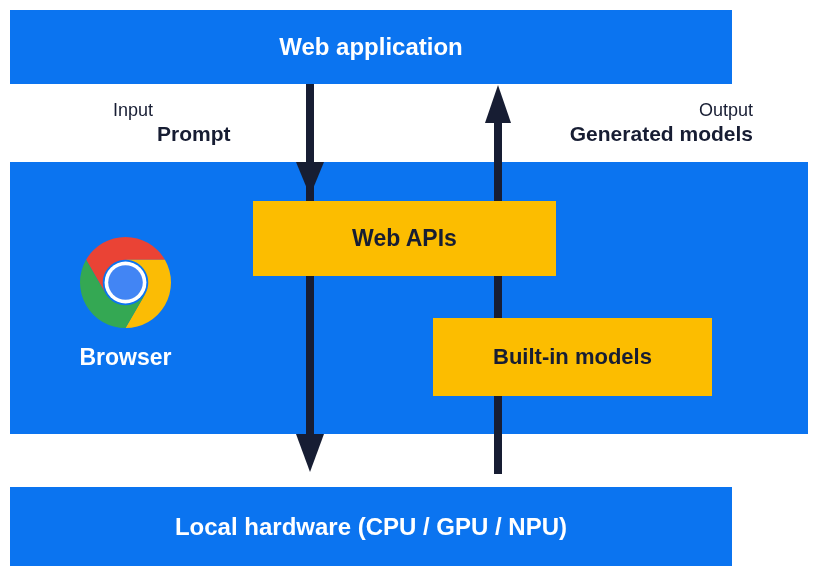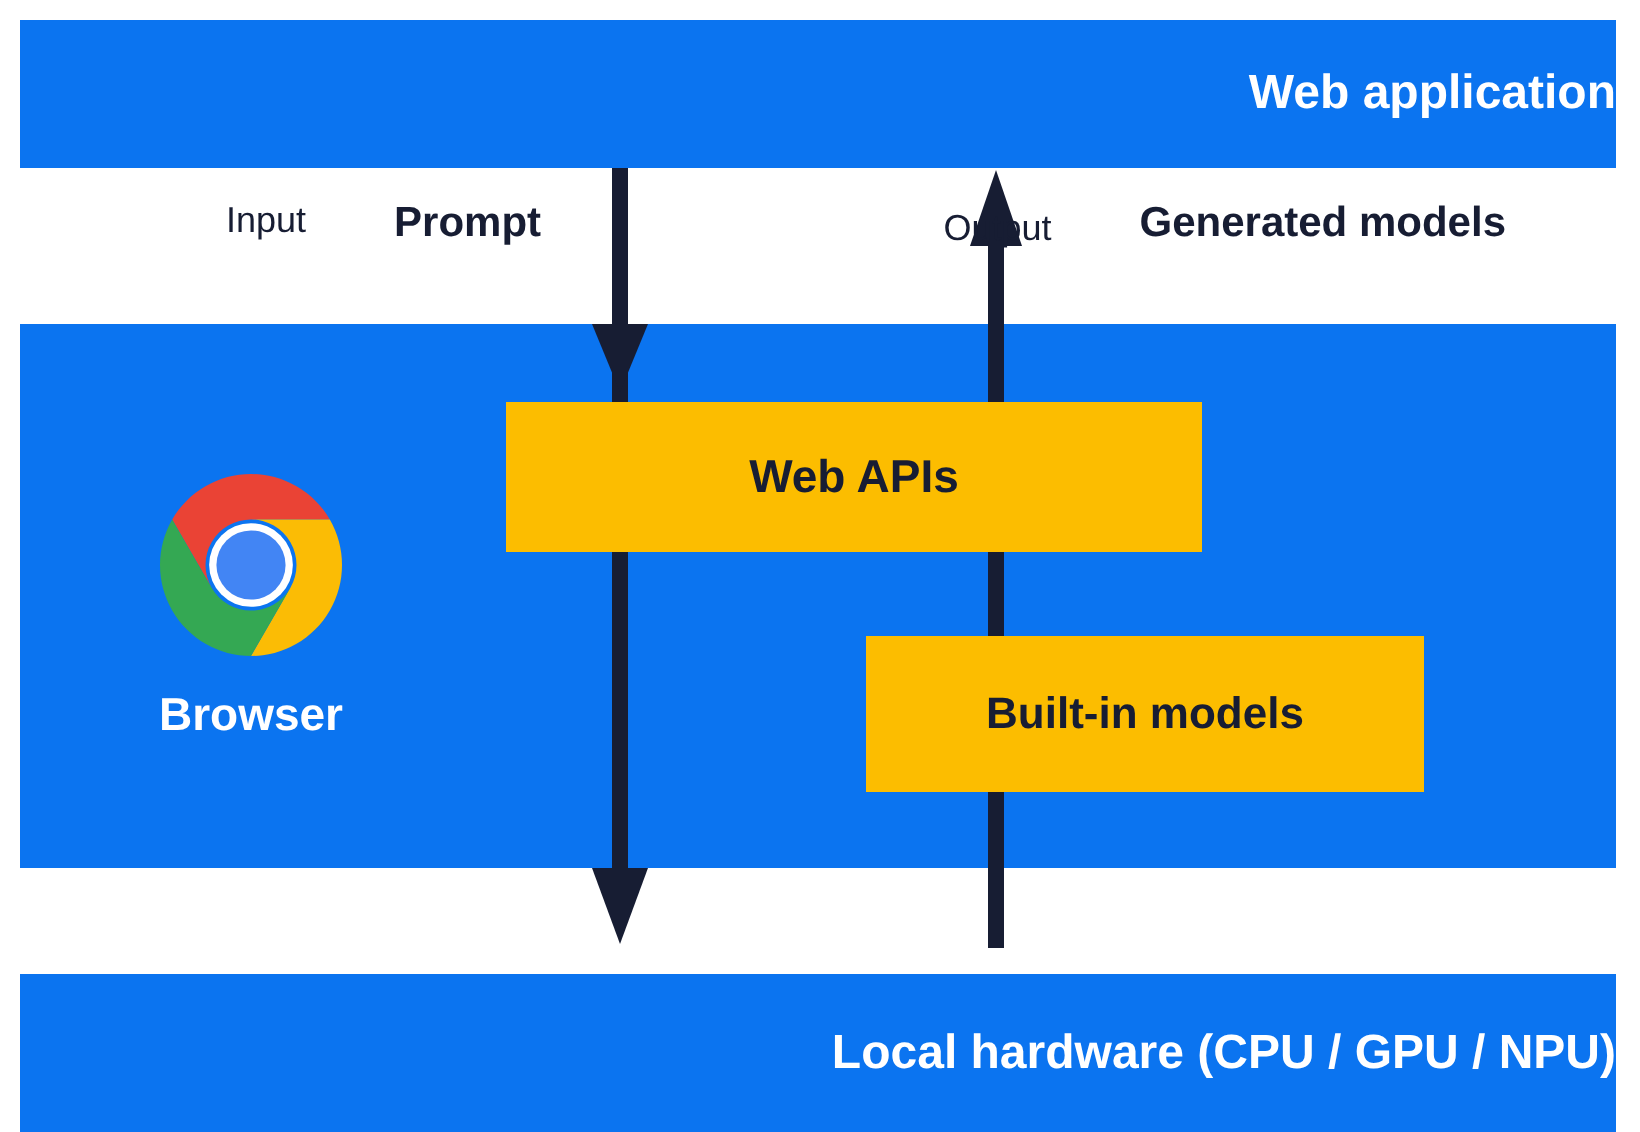--- a/index.html
+++ b/index.html
@@ -8,31 +8,31 @@
     --navy:#171d33;
     --on-blue:#ffffff;
   }
   html,body{margin:0;padding:0;background:#ffffff;}
   .stage{
     position:relative;width:820px;height:566px;background:#ffffff;
     font-family:"Liberation Sans","DejaVu Sans",sans-serif;
     overflow:hidden;
   }
   .bar{
-    position:absolute;left:10px;width:798px;background:var(--blue);
-    display:flex;align-items:center;justify-content:flex-end;
+    position:absolute;left:10px;width:722px;background:var(--blue);
+    display:flex;align-items:center;justify-content:center;
     color:var(--on-blue);font-weight:bold;font-size:24px;
   }
   .bar--top{top:10px;height:74px;}
   .bar--bottom{top:487px;height:80px;}
   .section-middle{
     position:absolute;left:10px;top:162px;width:798px;height:272px;
     background:var(--blue);z-index:0;
   }
-  .io-block{position:absolute;top:99px;display:flex;flex-direction:row;color:var(--navy);z-index:3;}
+  .io-block{position:absolute;top:99px;display:flex;flex-direction:column;color:var(--navy);z-index:3;}
   .io-block--input{left:113px;align-items:flex-start;}
   .io-block--output{right:67px;align-items:flex-end;}
   .io-caption{font-size:18px;line-height:22px;font-weight:normal;}
   .io-value{font-size:21px;line-height:26px;font-weight:bold;margin-left:44px;}
   .arrow-line{position:absolute;width:8px;background:var(--navy);z-index:1;}
   .arrow-line--down{left:306px;top:84px;height:352px;}
   .arrow-line--up{left:494px;top:121px;height:353px;}
   .arrow-head{position:absolute;width:0;height:0;z-index:1;}
   .arrow-head--down{border-left:14px solid transparent;border-right:14px solid transparent;border-top:34px solid var(--navy);}
   .head-down-mid{left:296px;top:162px;}
@@ -40,21 +40,21 @@
   .arrow-head--up{
     left:485px;top:85px;
     border-left:13px solid transparent;border-right:13px solid transparent;
     border-bottom:38px solid var(--navy);
   }
   .yellow-box{
     position:absolute;background:var(--yellow);z-index:2;
     display:flex;align-items:center;justify-content:center;
     color:var(--navy);font-weight:bold;text-align:center;
   }
-  .box--web-apis{left:253px;top:201px;width:348px;height:75px;font-size:23px;justify-content:center;}
+  .box--web-apis{left:253px;top:201px;width:303px;height:75px;font-size:23px;justify-content:center;}
   .box--builtin{left:433px;top:318px;width:279px;height:78px;font-size:22px;line-height:32px;flex-direction:column;gap:44px;}
   .chrome-icon{position:absolute;left:80px;top:237px;width:91px;height:91px;z-index:2;}
   .browser-label{
     position:absolute;left:40px;top:344px;width:171px;z-index:2;
     text-align:center;color:var(--on-blue);font-weight:bold;font-size:23px;
   }
 </style>
 </head>
 <body>
 

